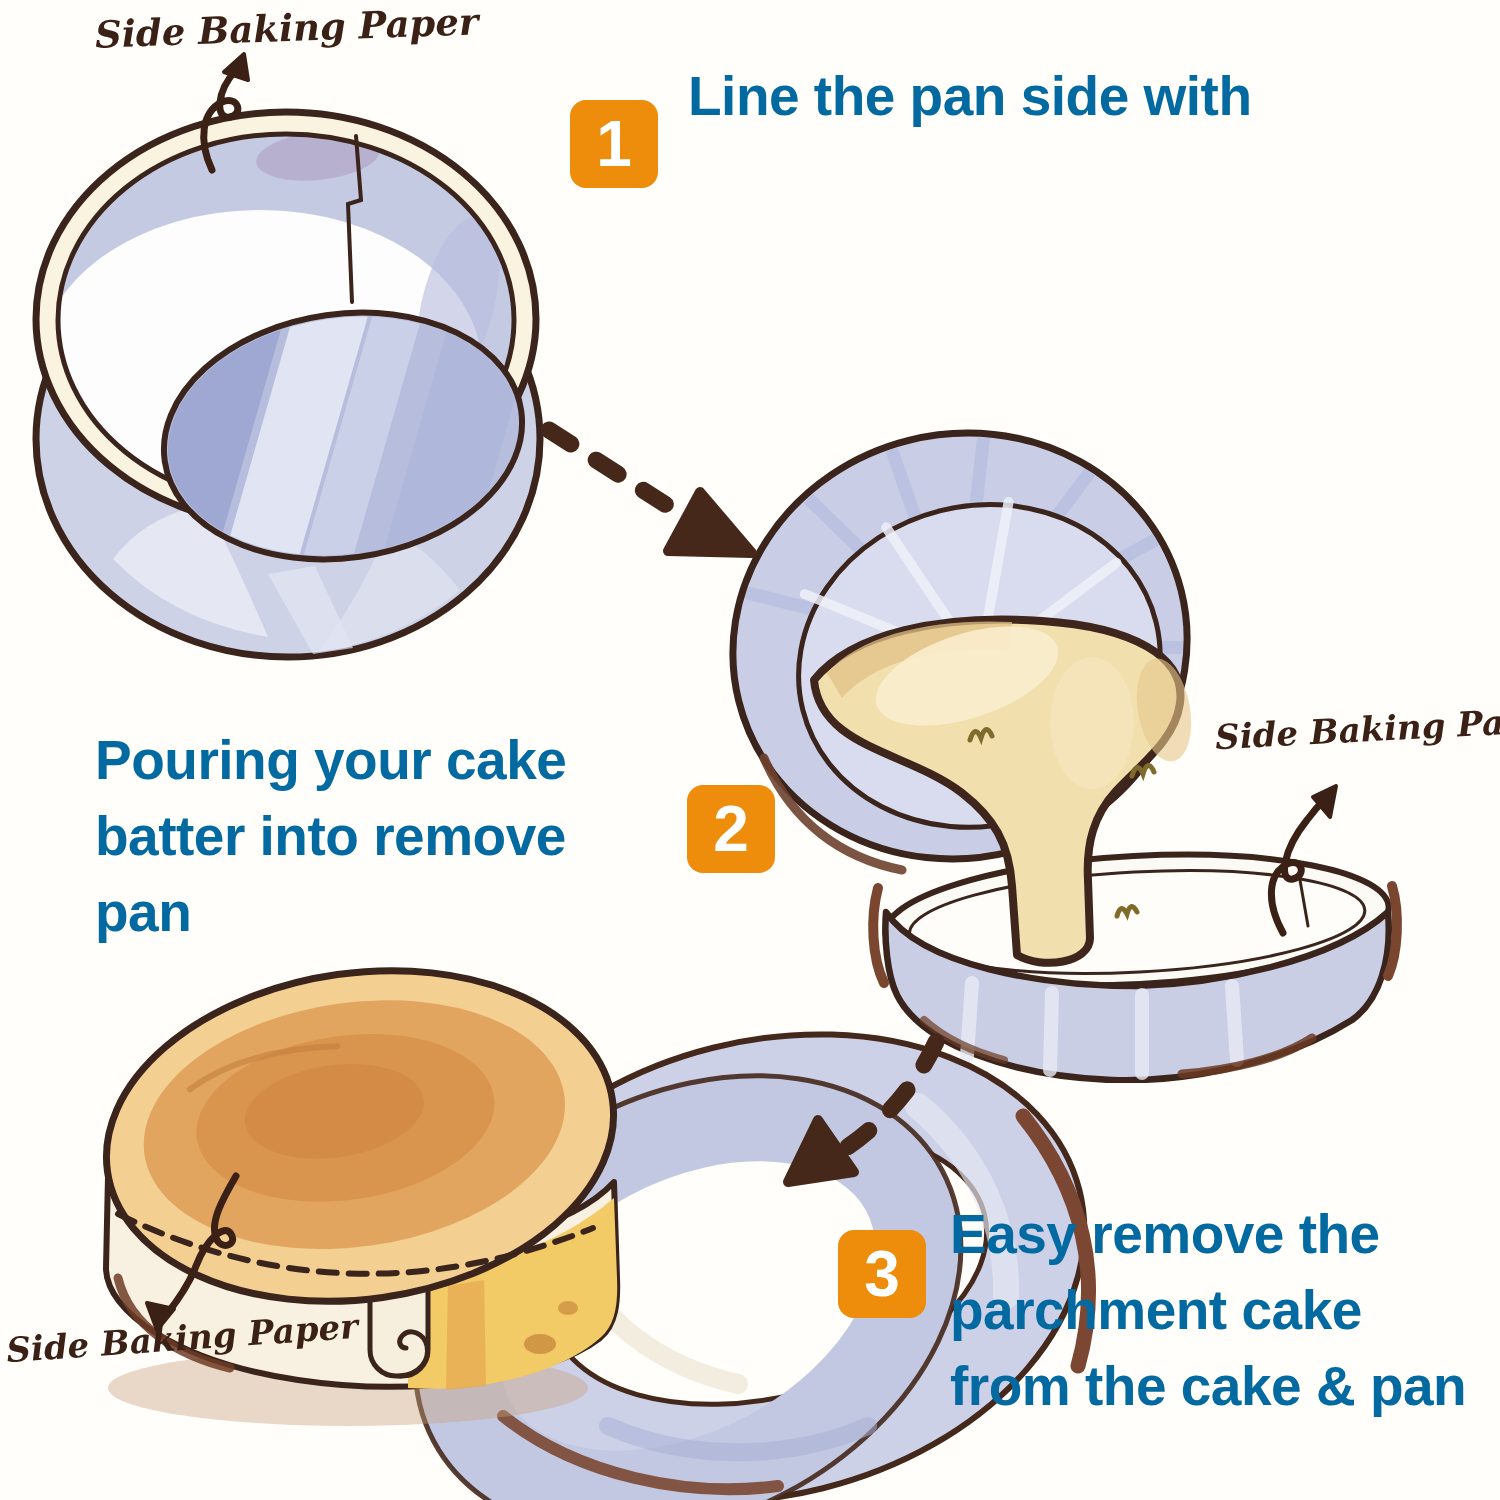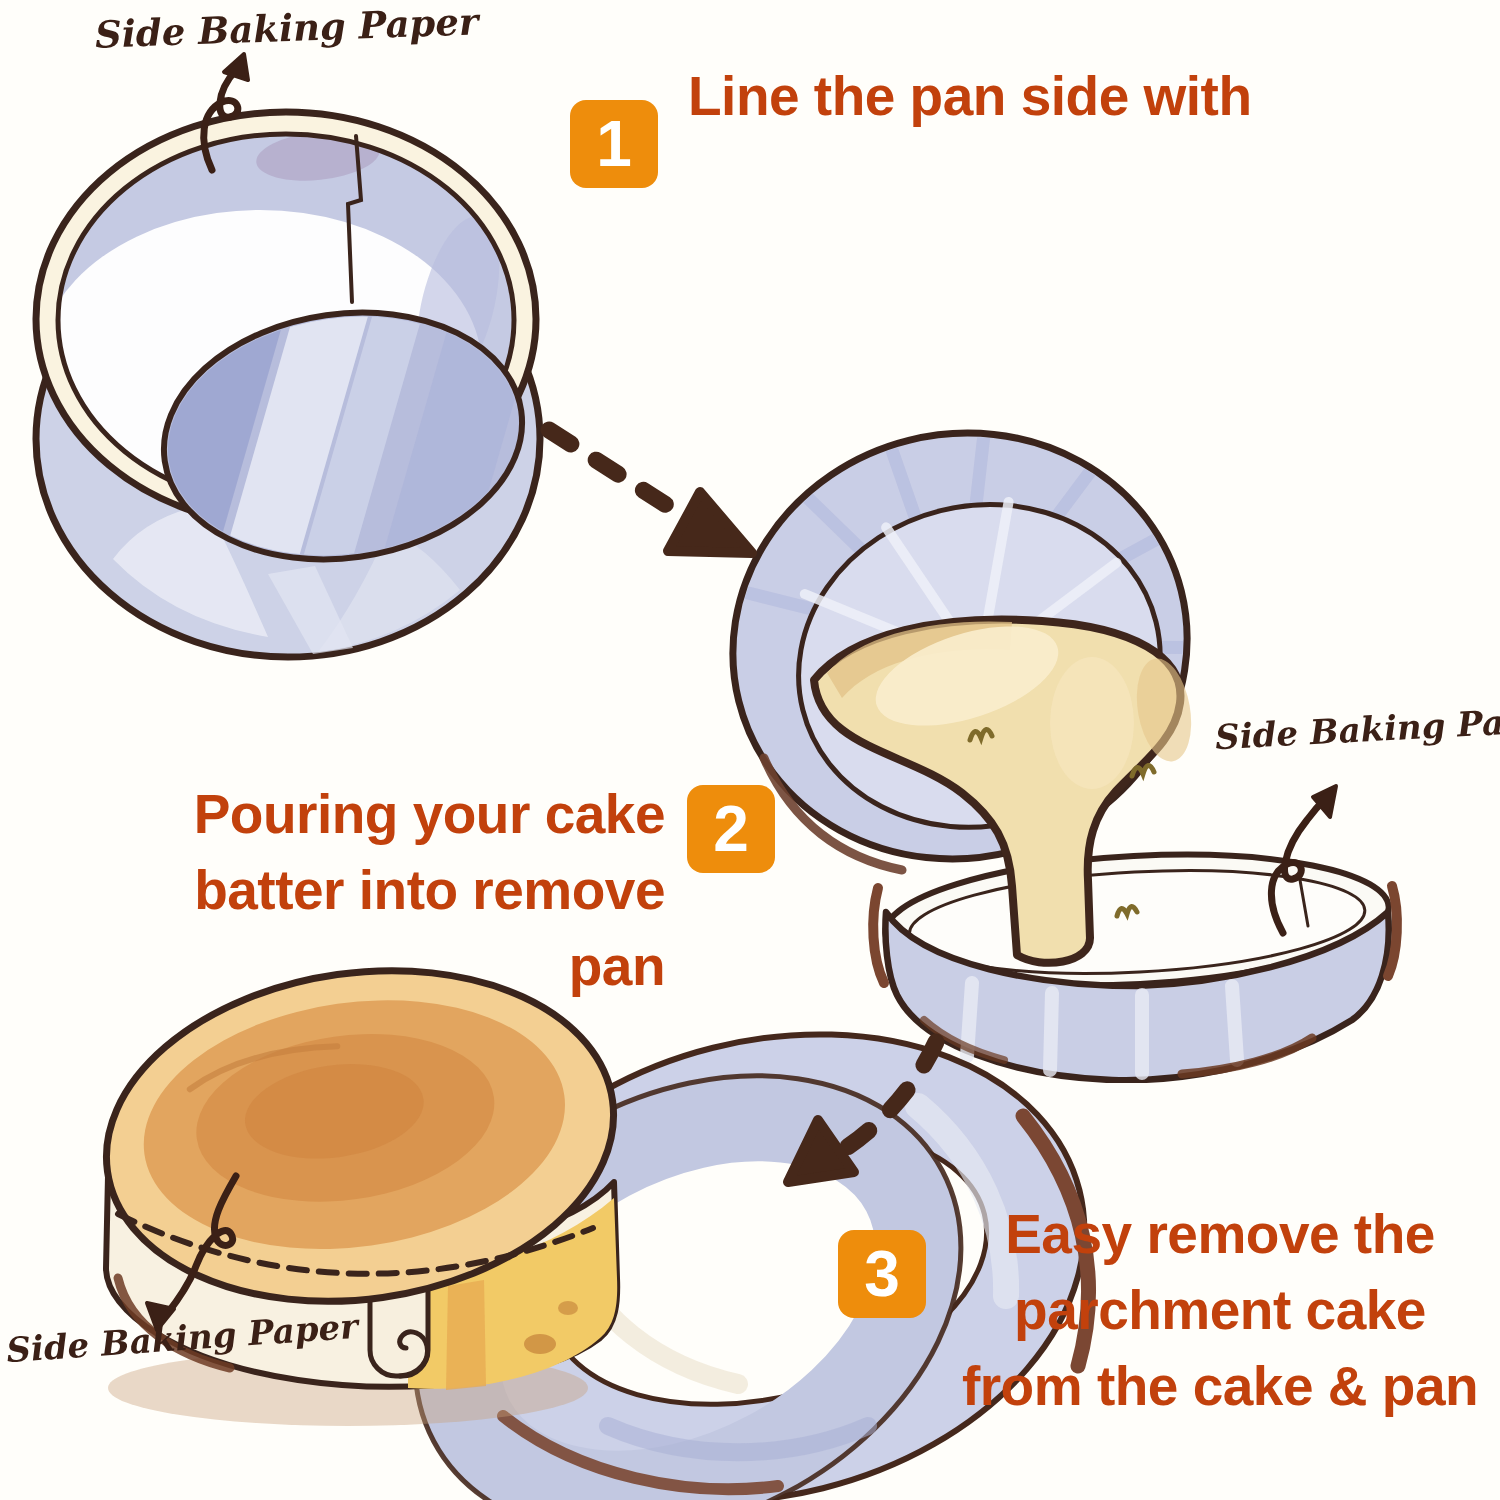--- a/index.html
+++ b/index.html
@@ -1,18 +1,18 @@
 <!DOCTYPE html>
 <html><head>
 <meta charset="utf-8">
 <style>
   html,body{margin:0;padding:0;background:#fffefa;}
   .stage{position:relative;width:1500px;height:1500px;background:#fffefa;overflow:hidden;
          font-family:"Liberation Sans",sans-serif;}
-  .step-text{position:absolute;color:#c2410c;font-weight:700;font-size:55px;line-height:76px;
+  .step-text{position:absolute;color:#0369a1;font-weight:700;font-size:55px;line-height:76px;
              letter-spacing:-0.5px;}
   .badge{position:absolute;width:88px;height:88px;border-radius:16px;background:#ee8d0c;color:#ffffff;
          display:flex;align-items:center;justify-content:center;font-size:64px;font-weight:700;}
   .hand{position:absolute;font-family:"DejaVu Serif",serif;font-style:italic;font-weight:700;
         font-size:35px;color:#3b2016;white-space:nowrap;}
   .illo{position:absolute;}
   .overlay{position:absolute;left:0;top:0;pointer-events:none;}
 </style>
 </head>
 <body>
@@ -196,26 +196,26 @@
 
   <div class="hand" style="left:95px;top:6px;transform:rotate(-2deg);font-size:37px">Side Baking Paper</div>
   <div class="hand" style="left:1215px;top:708px;transform:rotate(-3deg);font-size:34px">Side Baking Paper</div>
   <div class="hand" style="left:6px;top:1318px;transform:rotate(-4deg);font-size:34px">Side Baking Paper</div>
 
   <div class="badge" style="left:570px;top:100px">1</div>
   <div class="step-text" style="left:688px;top:58px;width:790px;text-align:left">
     <div>Line the pan side with</div>
   </div>
 
-  <div class="step-text" style="left:95px;top:776px;width:570px;text-align:right">
+  <div class="step-text" style="left:95px;top:722px;width:570px;">
     <div>Pouring your cake</div>
     <div>batter into remove pan</div>
   </div>
   <div class="badge" style="left:687px;top:785px">2</div>
 
   <div class="badge" style="left:838px;top:1230px">3</div>
-  <div class="step-text" style="left:950px;top:1196px;width:540px;text-align:center">
+  <div class="step-text" style="left:950px;top:1196px;width:540px;text-align:left">
     <div>Easy remove the</div>
     <div>parchment cake</div>
     <div>from the cake &amp; pan</div>
   </div>
 
 </div>
 
 </body></html>

